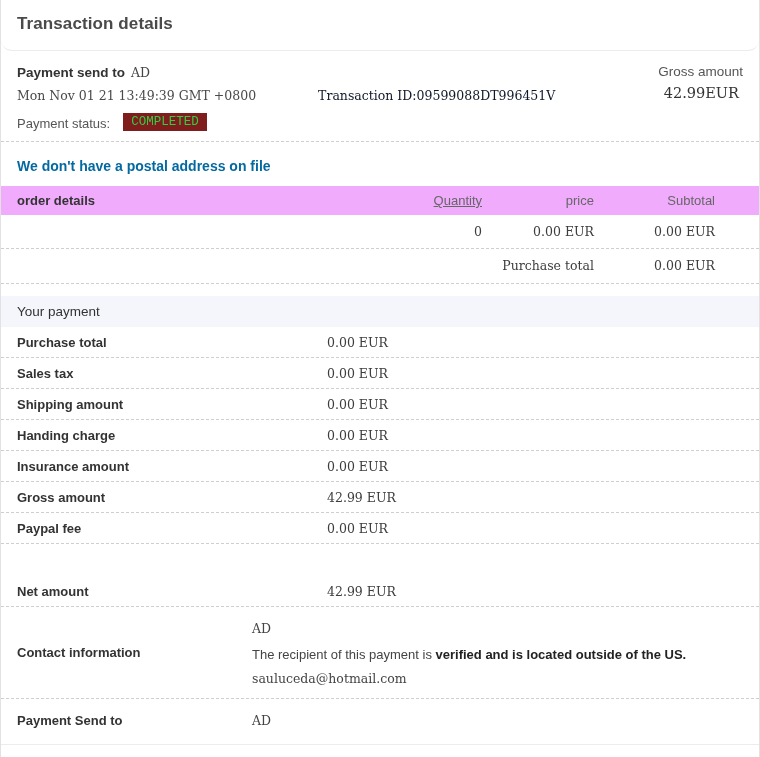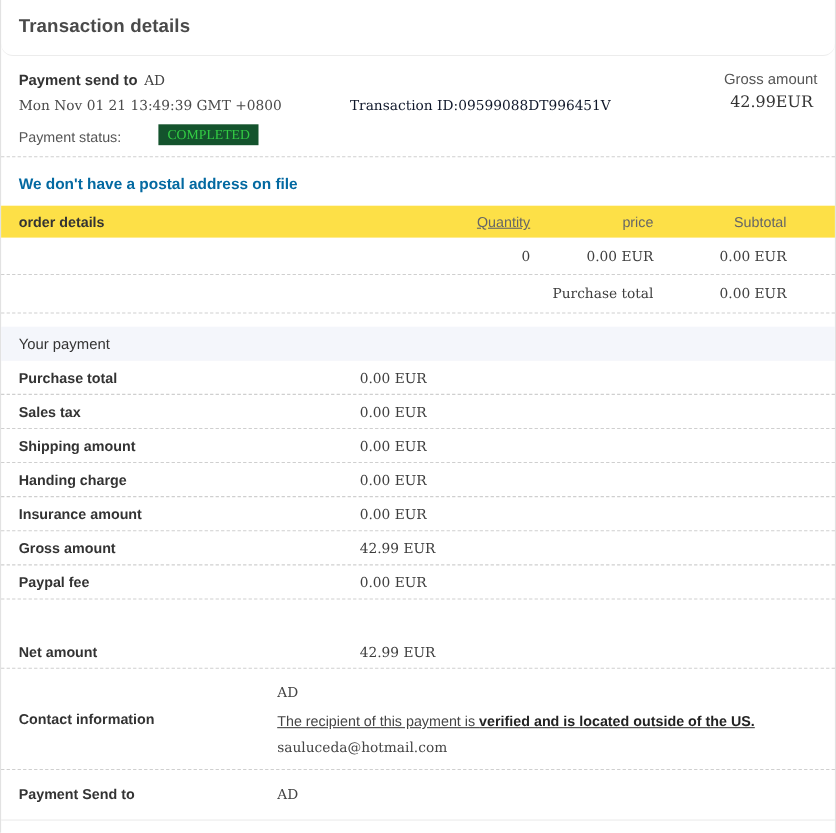--- a/index.html
+++ b/index.html
@@ -92,37 +92,37 @@
   .pay-row3 {
     margin-top: 10px;
     display: flex;
     align-items: flex-end;
   }
   .status-label {
     font-size: 13px;
     color: #555;
   }
   .status-value {
-    margin-left: 34px;
-    background: #14532d;
+    margin-left: 13px;
+    background: #7f1d1d;
     color: #33cc44;
-    font-family: Liberation Serif, serif;
+    font-family: Liberation Mono, monospace;
     font-size: 12.5px;
     padding: 2px 8px;
   }
   
   .postal {
     padding: 16px 16px 12px 16px;
     font-size: 14px;
     font-weight: bold;
     color: #0369a1;
   }
   
   .order-head {
-    background: #fde047;
+    background: #f0abfc;
     display: flex;
     padding: 7px 16px;
     font-size: 13px;
   }
   .order-head .c1 { width: 330px; font-weight: bold; color: #333; }
   .order-head .c2 { width: 135px; color: #666; text-align: right; text-decoration: underline; }
   .order-head .c3 { width: 120px; color: #666; text-align: right; padding-right: 8px;}
   .order-head .c4 { flex: 1; color: #666; text-align: right; padding-right: 28px;}
   .order-row {
     display: flex;
@@ -192,21 +192,20 @@
   .contact-body { flex: 1; }
   .contact-name {
     font-family: "DejaVu Serif", serif;
     font-size: 12.5px;
     color: #444;
   }
   .contact-verified {
     margin-top: 11px;
     font-size: 13px;
     color: #444;
-    text-decoration: underline;
   }
   .contact-verified b { color: #222; }
   .contact-email {
     margin-top: 9px;
     font-family: "DejaVu Serif", serif;
     font-size: 12.5px;
     color: #444;
   }
   
   .psend {

